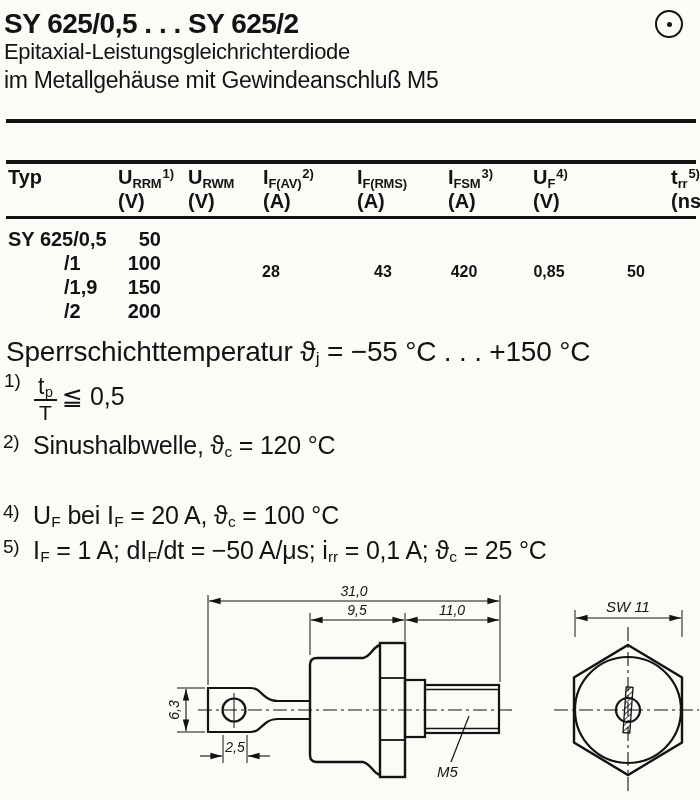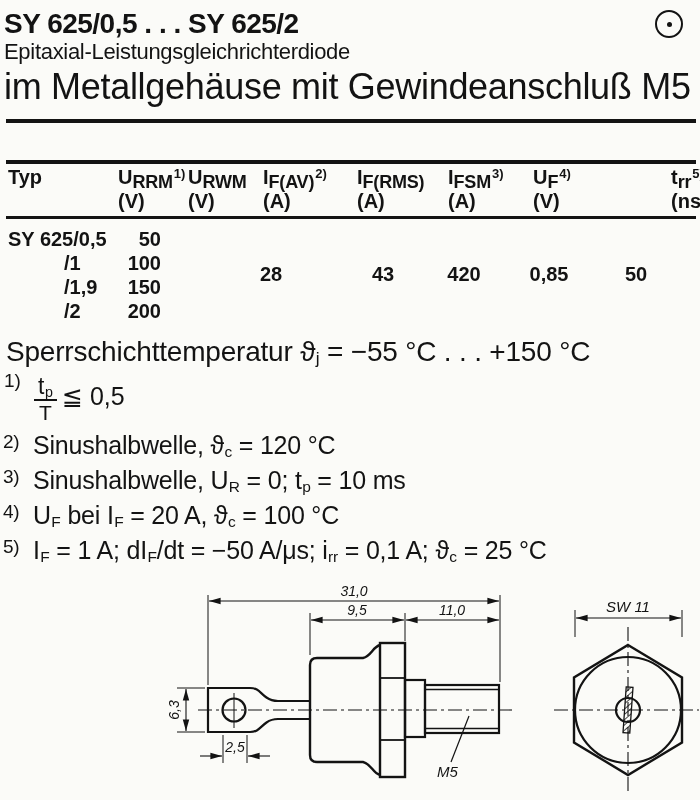--- a/index.html
+++ b/index.html
@@ -5,35 +5,35 @@
   html,body{margin:0;padding:0;background:#e8e8e6;}
   .page{
     position:relative;width:700px;height:800px;margin:0 auto;
     background:#fbfbf8;color:#131313;overflow:hidden;
     font-family:"Liberation Sans","DejaVu Sans",sans-serif;
   }
   .abs{position:absolute;line-height:1.05;white-space:nowrap;}
   
   .title{left:4px;top:9px;font-size:28px;font-weight:700;letter-spacing:-0.5px;}
   .subtitle1{left:4px;top:40px;font-size:22px;font-weight:400;letter-spacing:-0.3px;}
-  .subtitle2{left:4px;top:68px;font-size:36px;font-weight:400;letter-spacing:-0.3px;}
+  .subtitle2{left:4px;top:68px;font-size:23px;font-weight:400;letter-spacing:-0.3px;}
   .corner-icon{left:655px;top:10px;width:24px;height:24px;border:2.5px solid #131313;border-radius:50%;}
   .corner-icon::after{content:"";position:absolute;left:50%;top:50%;width:5px;height:5px;margin:-2.5px 0 0 -2.5px;background:#131313;border-radius:50%;}
   .rule{position:absolute;left:6px;width:690px;background:#131313;}
   .rule1{top:119px;height:3.5px;}
   .rule2{top:160px;height:3.5px;}
   .rule3{top:216px;height:2.5px;}
   
   .hcell{font-size:20px;font-weight:700;}
-  .hsub{font-size:18px;font-weight:700;position:relative;top:4px;letter-spacing:-0.2px;}
+  .hsub{font-size:13px;font-weight:700;position:relative;top:4px;letter-spacing:-0.2px;}
   .hnote{font-size:13px;font-weight:700;position:relative;top:-6px;margin-left:1px;}
   .hunit{font-size:20px;font-weight:700;margin-top:3px;}
   .trow{font-size:20px;font-weight:700;text-align:right;}
   .tvolt{font-size:20px;font-weight:700;width:56px;text-align:right;}
-  .tshared{font-size:20px;font-weight:700;transform:translateX(-50%);}
+  .tshared{font-size:16px;font-weight:700;transform:translateX(-50%);}
   
   .note-line{font-size:28px;letter-spacing:-0.2px;}
   .fn-line{font-size:25px;letter-spacing:-0.2px;}
   .fnmark{font-size:19px;position:relative;top:-6px;display:inline-block;width:30px;}
   .rsub{font-size:0.62em;position:relative;top:0.18em;margin-left:0.5px;}
   .frac{display:inline-block;text-align:center;vertical-align:middle;}
   .frac .num{font-size:23px;font-weight:400;border-bottom:2.2px solid #131313;padding:0 4px 1px 4px;}
   .frac .den{font-size:21px;padding-top:1px;}
   .fn1-cond{left:62px;top:383px;font-size:25px;text-align:center;}
   
@@ -107,23 +107,20 @@
 
   <div class="abs" style="left:4px;top:371px;font-size:19px;">1)</div>
   <div class="abs frac" style="left:34px;top:374px;">
     <div class="num"><span>t</span><span class="rsub">p</span></div>
     <div class="den">T</div>
   </div>
   <div class="abs fn1-cond">≦ 0,5</div>
 
   <div class="abs fn-line" style="left:3px;top:432px;">
     <span class="fnmark">2)</span><span><span>Sinushalbwelle, </span><span>ϑ</span><span class="rsub">c</span><span> = 120 °C</span></span>
-  </div>
-  <div class="abs fn-line" style="left:3px;top:467px;">
-    <span class="fnmark">3)</span><span><span>Sinushalbwelle, U</span><span class="rsub">R</span><span> = 0; t</span><span class="rsub">p</span><span> = 10 ms</span></span>
   </div>
   <div class="abs fn-line" style="left:3px;top:502px;">
     <span class="fnmark">4)</span><span><span>U</span><span class="rsub">F</span><span> bei I</span><span class="rsub">F</span><span> = 20 A, </span><span>ϑ</span><span class="rsub">c</span><span> = 100 °C</span></span>
   </div>
   <div class="abs fn-line" style="left:3px;top:537px;">
     <span class="fnmark">5)</span><span><span>I</span><span class="rsub">F</span><span> = 1 A; dI</span><span class="rsub">F</span><span>/dt = −50 A/μs; i</span><span class="rsub">rr</span><span> = 0,1 A; </span><span>ϑ</span><span class="rsub">c</span><span> = 25 °C</span></span>
   </div>
 
   <svg class="drawing" width="700" height="225" viewBox="0 0 700 225">
     <defs>

